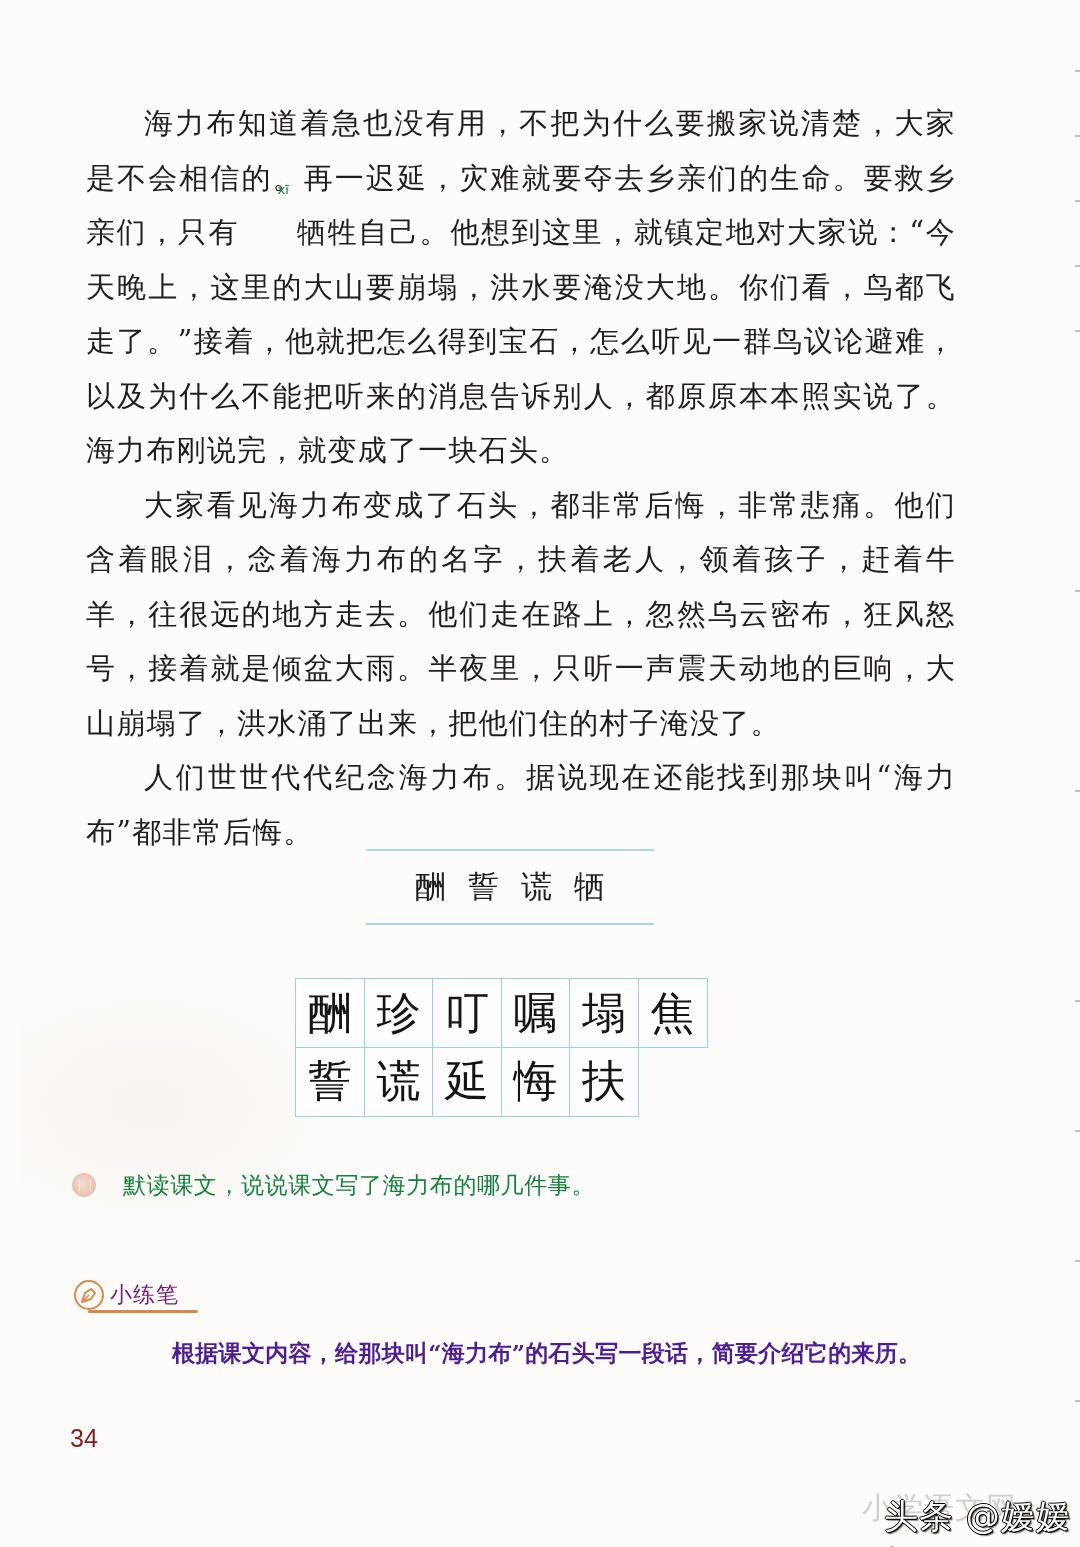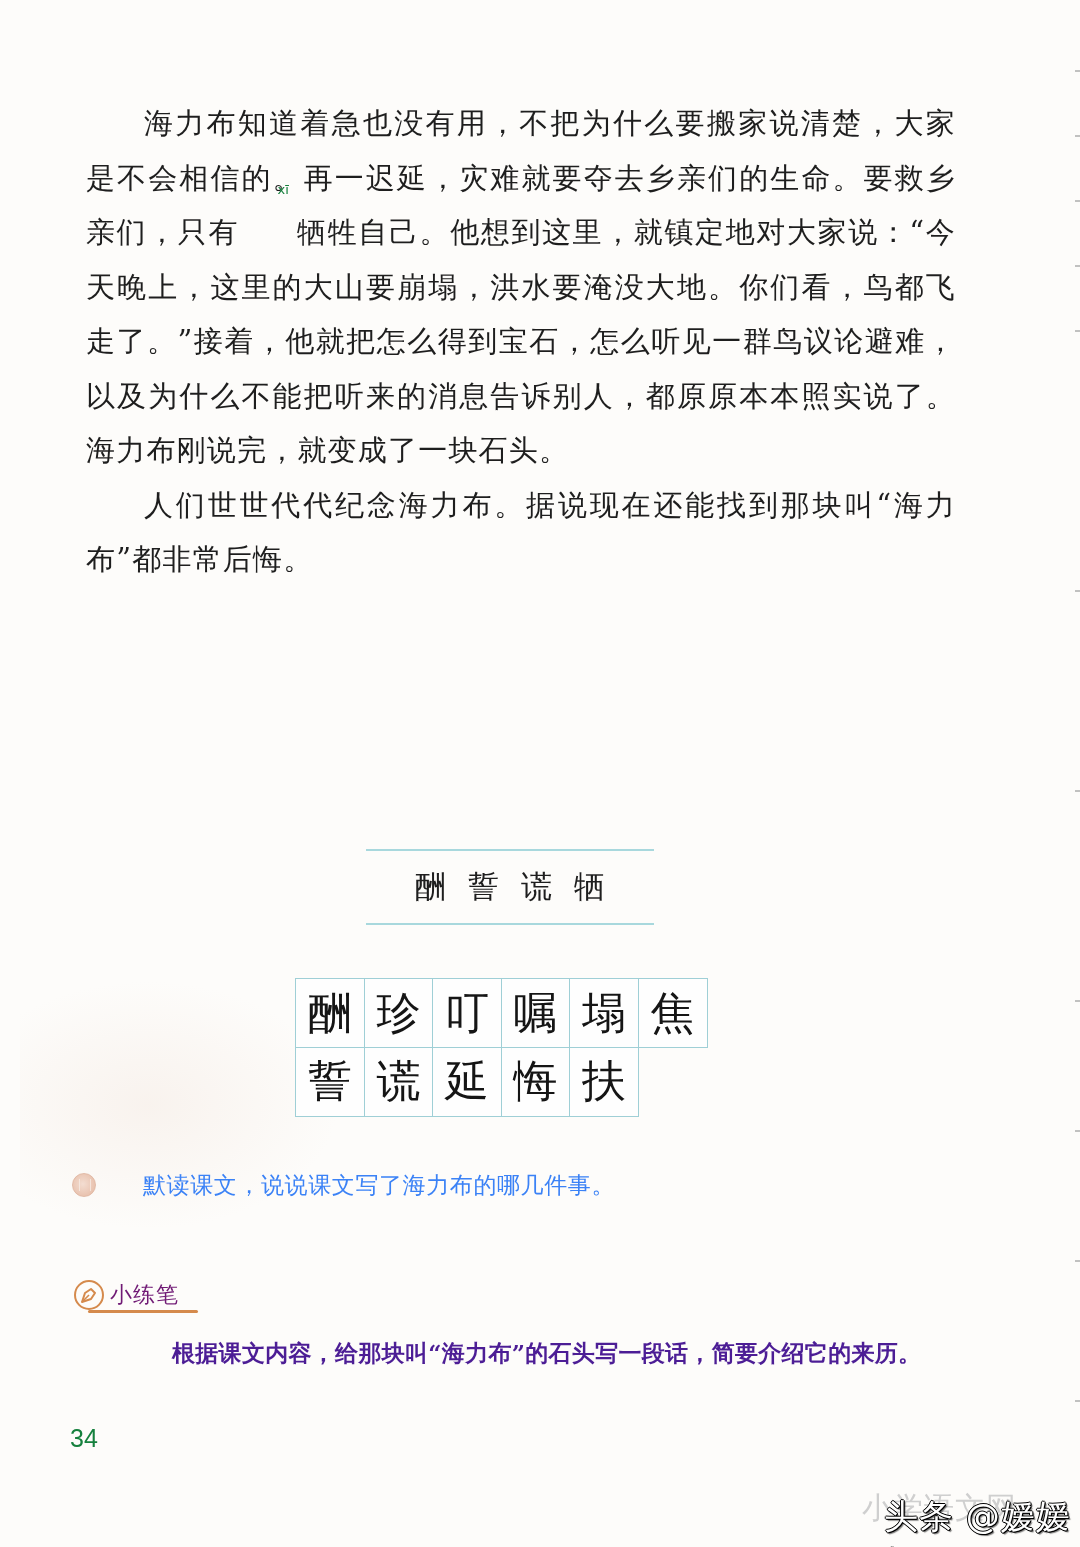--- a/index.html
+++ b/index.html
@@ -56,21 +56,21 @@
     .q-bullet {
       width: 24px; height: 24px; border-radius: 50%;
       background: radial-gradient(circle at 45% 45%, #f3ddd1 0%, #e9c3b0 70%, #dcb19c 100%);
       border: 1px solid #e2bba7; box-sizing: border-box; margin-right: 27px; flex: none;
       position: relative;
     }
     .q-bullet::after {
       content: ""; position: absolute; left: 6px; top: 5px; width: 10px; height: 12px;
       border-left: 1px solid #f7ebe4; border-right: 1px solid #f7ebe4; opacity: .8;
     }
-    .q-text { font-size: 23px; letter-spacing: 0.6px; color: #3b82f6; margin-left: 20px; }
+    .q-text { font-size: 23px; letter-spacing: 0.6px; color: #15803d; }
 
     .practice-label {
       position: absolute; left: 74px; top: 1277px; height: 36px;
       display: flex; align-items: center;
     }
     .pen-icon {
       width: 30px; height: 30px; border: 2.5px solid #d58a4c; border-radius: 50%;
       box-sizing: border-box; position: relative; margin-right: 6px;
     }
     .pen-icon svg { position: absolute; left: 3px; top: 3px; }
@@ -82,21 +82,21 @@
       background: #d58a4c; border-radius: 2px;
     }
 
     .practice-body {
       position: absolute; left: 172px; top: 1338px;
       font-size: 23px; letter-spacing: 0.3px; color: #4c1d95; font-weight: bold;
     }
 
     .page-number {
       position: absolute; left: 70px; top: 1424px;
-      font-family: "Liberation Sans", sans-serif; font-size: 25px; color: #15803d;
+      font-family: "Liberation Sans", sans-serif; font-size: 25px; color: #7f1d1d;
     }
 
     .watermark-faint {
       position: absolute; left: 862px; top: 1488px;
       font-family: "DejaVu Sans", sans-serif; font-size: 30px; color: #cfcfcf; letter-spacing: 1px;
     }
     .watermark {
       position: absolute; left: 884px; top: 1494px;
       font-family: "DejaVu Sans", sans-serif; font-size: 34px; color: #ffffff; letter-spacing: 1px;
       text-shadow: 1px 1px 0 #000, -1px 0 0 #000, 0 -1px 0 #000, 1px 0 0 #000, 0 1px 0 #000, 2px 2px 1px rgba(0,0,0,.5);
@@ -116,20 +116,21 @@
       <span style="top:590px"></span>
     <span style="top:790px"></span>
       <span style="top:1000px"></span>
       <span style="top:1130px"></span>
     <span style="top:1260px"></span>
       <span style="top:1400px"></span>
   </div>
 
   <div class="body-text">
     <p class="para"><span>海力布知道着急也没有用，不把为什么要搬家说清楚，大家是不会相信的。再一迟延，灾难就要夺去乡亲们的生命。要救乡亲们，只有</span><span class="ruby-wrap"><span class="pinyin">xī</span><span>牺</span></span><span>牲自己。他想到这里，就镇定地对大家说：“今天晚上，这里的大山要崩塌，洪水要淹没大地。你们看，鸟都飞走了。”接着，他就把怎么得到宝石，怎么听见一群鸟议论避难，以及为什么不能把听来的消息告诉别人，都原原本本照实说了。海力布刚说完，就变成了一块石头。</span></p>
+    <p class="para">大家看见海力布变成了石头，都非常后悔，非常悲痛。他们含着眼泪，念着海力布的名字，扶着老人，领着孩子，赶着牛羊，往很远的地方走去。他们走在路上，忽然乌云密布，狂风怒号，接着就是倾盆大雨。半夜里，只听一声震天动地的巨响，大山崩塌了，洪水涌了出来，把他们住的村子淹没了。</p>
     <p class="para">人们世世代代纪念海力布。据说现在还能找到那块叫“海力布”都非常后悔。</p>
   </div>
 
   <div class="vocab-head">
     <span class="char">酬</span>
     <span class="char">誓</span>
     <span class="char">谎</span>
     <span class="char">牺</span>
   </div>
 

